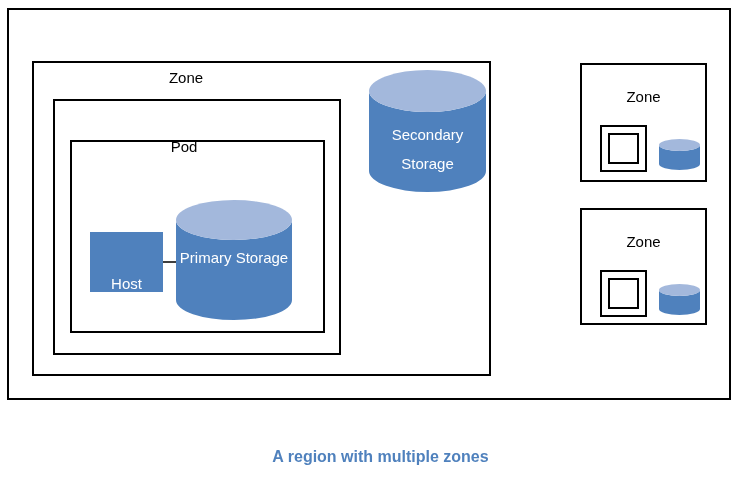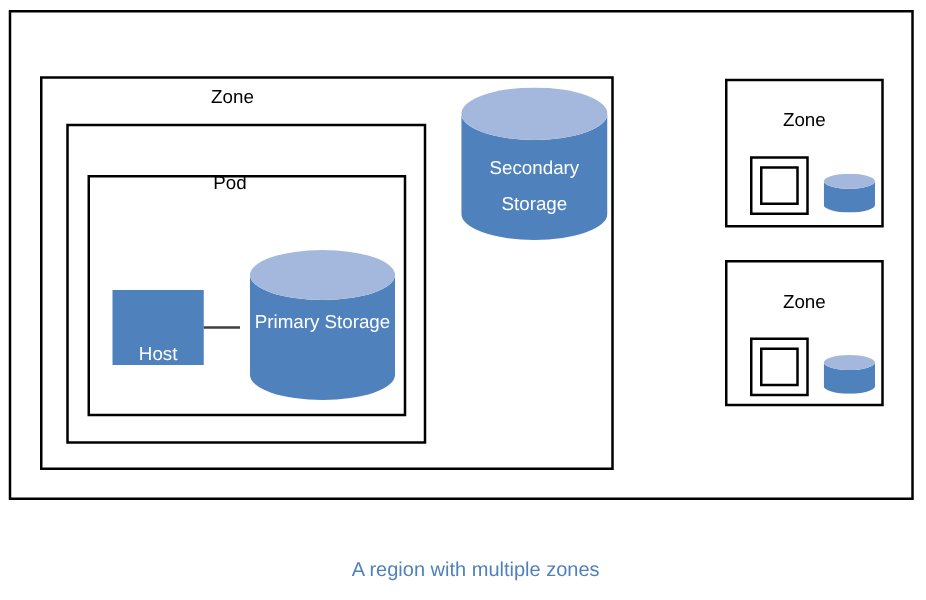--- a/index.html
+++ b/index.html
@@ -98,21 +98,21 @@
   }
   .caption {
     position: absolute;
     left: 0; top: 448px;
     width: 100%;
     padding-left: 20px;
     box-sizing: border-box;
     text-align: center;
     color: var(--caption-color);
     font-size: 16px;
-    font-weight: normal;
+    font-weight: bold;
   }
 </style>
 </head>
 <body>
 
 <div class="canvas">
 
   <div class="box" style="left:7px; top:8px; width:724px; height:392px;"></div>
 
   <div class="box" style="left:32px; top:61px; width:459px; height:315px;"></div>
@@ -122,21 +122,21 @@
   <div class="label" style="left:104px; top:105px; width:160px;margin-top:32px;">Pod</div>
 
   <div class="box" style="left:70px; top:140px; width:255px; height:193px;"></div>
 
   <div class="host">
     <span>Host</span>
   </div>
 
   <div class="connector"></div>
 
-  <div class="cylinder" style="left:200px; top:200px; width:116px; height:120px;">
+  <div class="cylinder" style="left:176px; top:200px; width:116px; height:120px;">
     <svg width="116" height="120" viewBox="0 0 116 120">
       <path class="cyl-body" d="M0,20 V100 A58,20 0 0 0 116,100 V20 A58,20 0 0 1 0,20 Z"></path>
       <ellipse class="cyl-top" cx="58" cy="20" rx="58" ry="20"></ellipse>
     </svg>
     <div class="cyl-label" style="top:43px;">Primary Storage</div>
   </div>
 
   <div class="cylinder" style="left:358px; top:70px; width:117px; height:122px;margin-left:11px;">
     <svg width="117" height="122" viewBox="0 0 117 122">
       <path class="cyl-body" d="M0,21 V101 A58.5,21 0 0 0 117,101 V21 A58.5,21 0 0 1 0,21 Z"></path>

